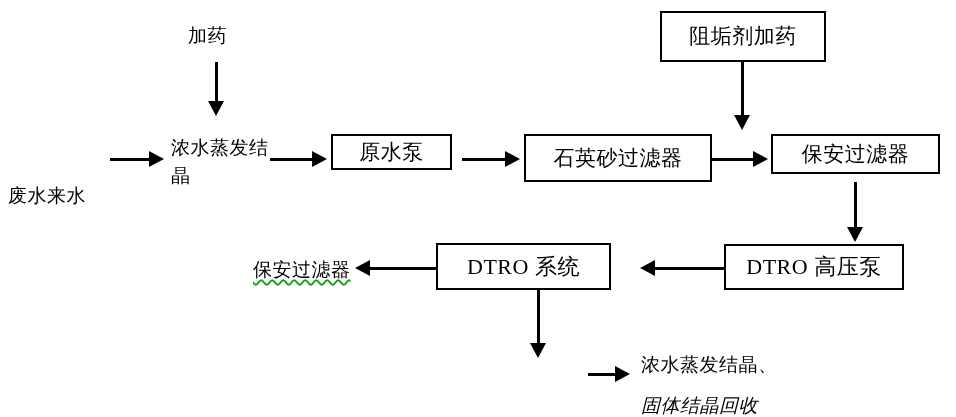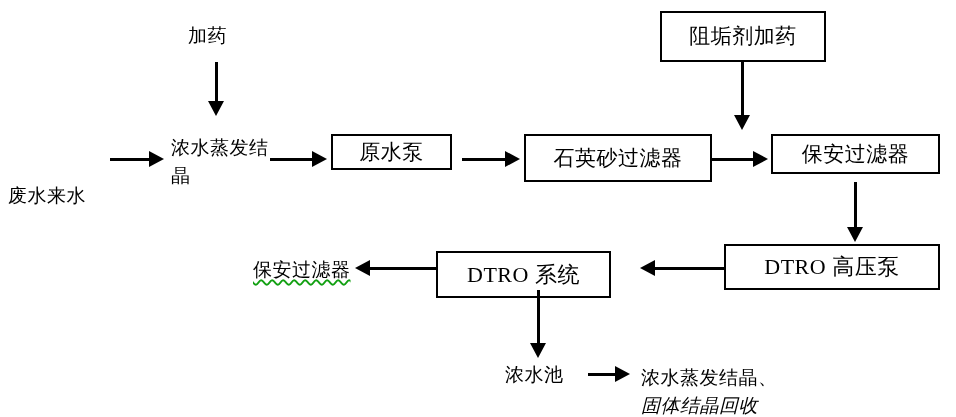--- a/index.html
+++ b/index.html
@@ -112,30 +112,29 @@
 
   <div class="box" style="left:771px; top:134px; width:169px; height:40px;">保安过滤器</div>
 
   <div class="vline" style="left:854px; top:182px; height:48px;"></div>
   <div class="ahead down" style="left:847px; top:227px;"></div>
 
   <div class="label spell" style="left:253px; top:256px;">保安过滤器</div>
   <div class="hline" style="left:368px; top:267px; width:70px;"></div>
   <div class="ahead left" style="left:355px; top:260px;"></div>
 
-  <div class="box serifnum" style="left:436px; top:243px; width:175px; height:47px;margin-top:8px;">DTRO 系统</div>
+  <div class="box serifnum" style="left:436px; top:243px; width:175px; height:47px;">DTRO 系统</div>
 
   <div class="hline" style="left:655px; top:267px; width:69px;"></div>
   <div class="ahead left" style="left:640px; top:260px;"></div>
 
-  <div class="box serifnum" style="left:724px; top:244px; width:216px; height:46px;">DTRO 高压泵</div>
+  <div class="box serifnum" style="left:724px; top:244px; width:180px; height:46px;">DTRO 高压泵</div>
 
   <div class="vline" style="left:537px; top:290px; height:56px;"></div>
   <div class="ahead down" style="left:530px; top:343px;"></div>
 
-  <div class="label" style="left:505px; top:361px;">浓水池</div>
   <div class="hline" style="left:588px; top:373px; width:30px;"></div>
   <div class="ahead right" style="left:615px; top:366px;"></div>
 
-  <div class="label" style="left:641px; top:364px;">浓水蒸发结晶、</div>
+  <div class="label" style="left:641px; top:351px;">浓水蒸发结晶、</div>
   <div class="label" style="left:641px; top:392px;font-style:italic;">固体结晶回收</div>
 
 </div>
 
 </body></html>

